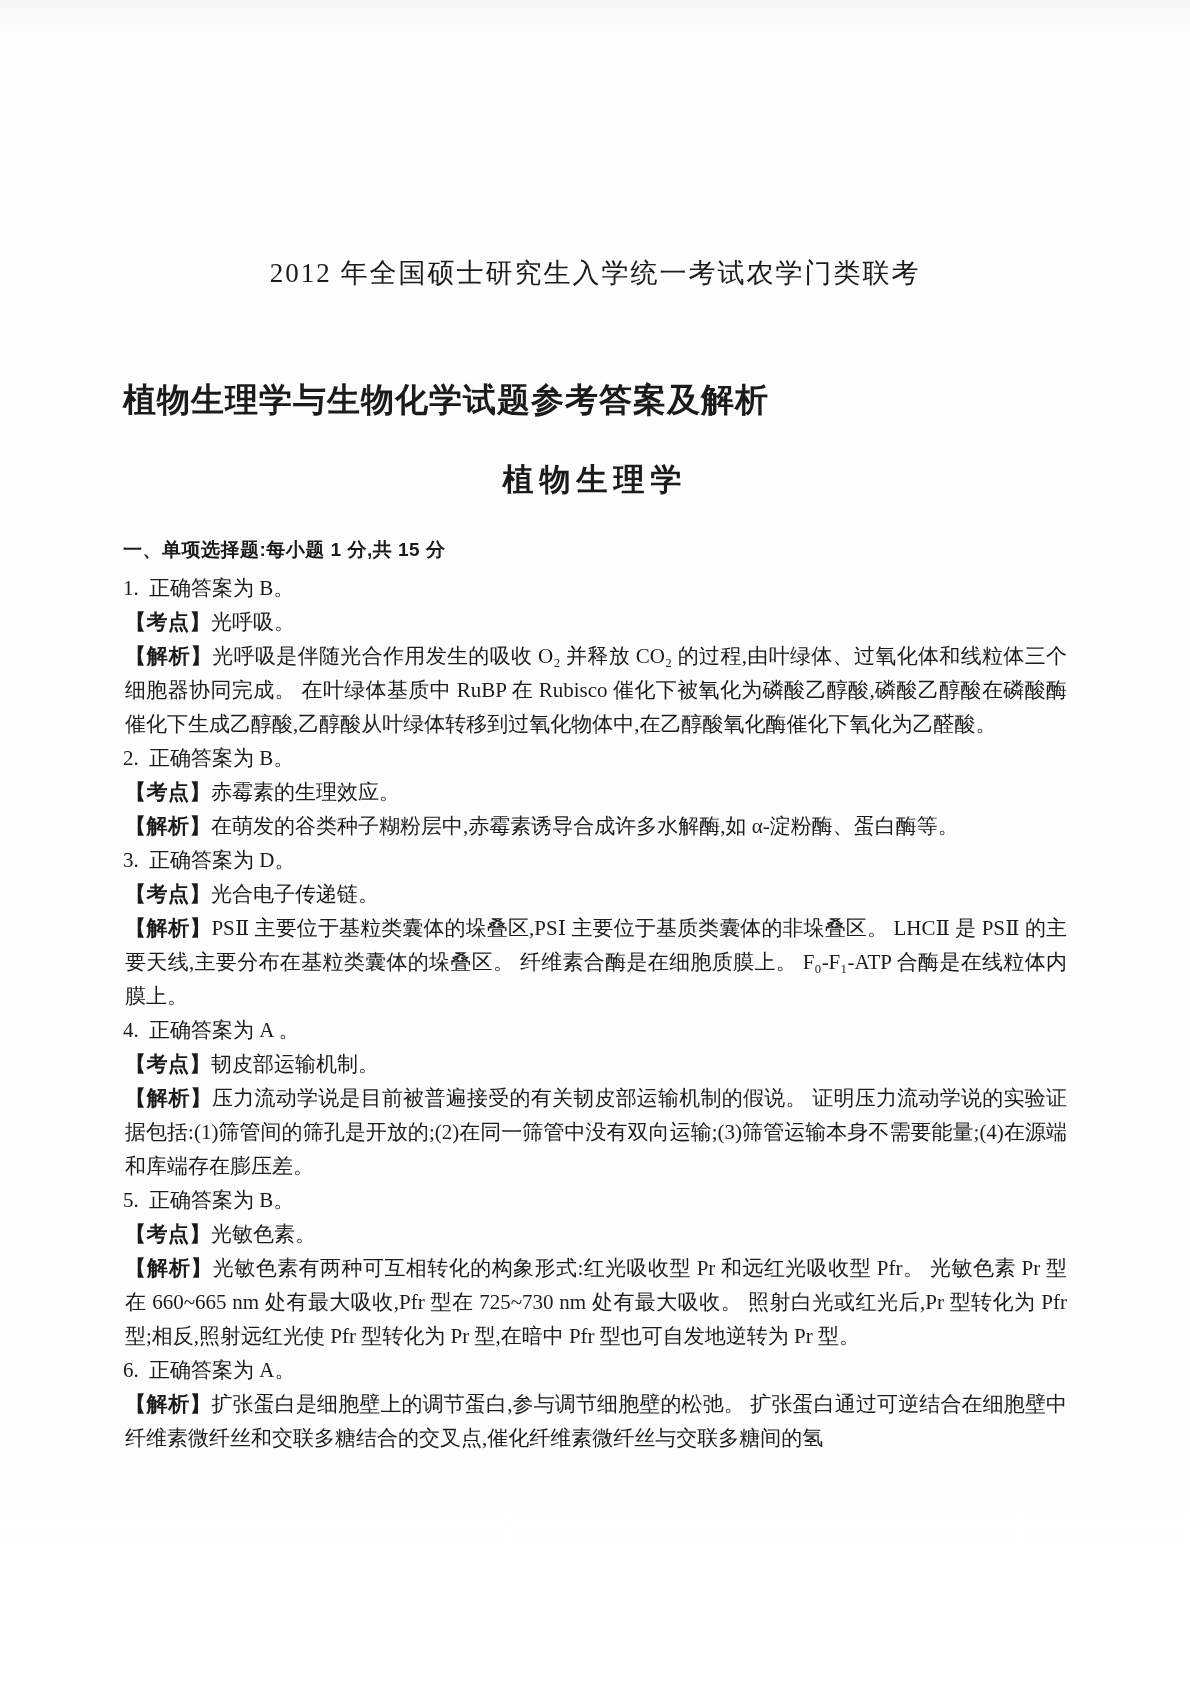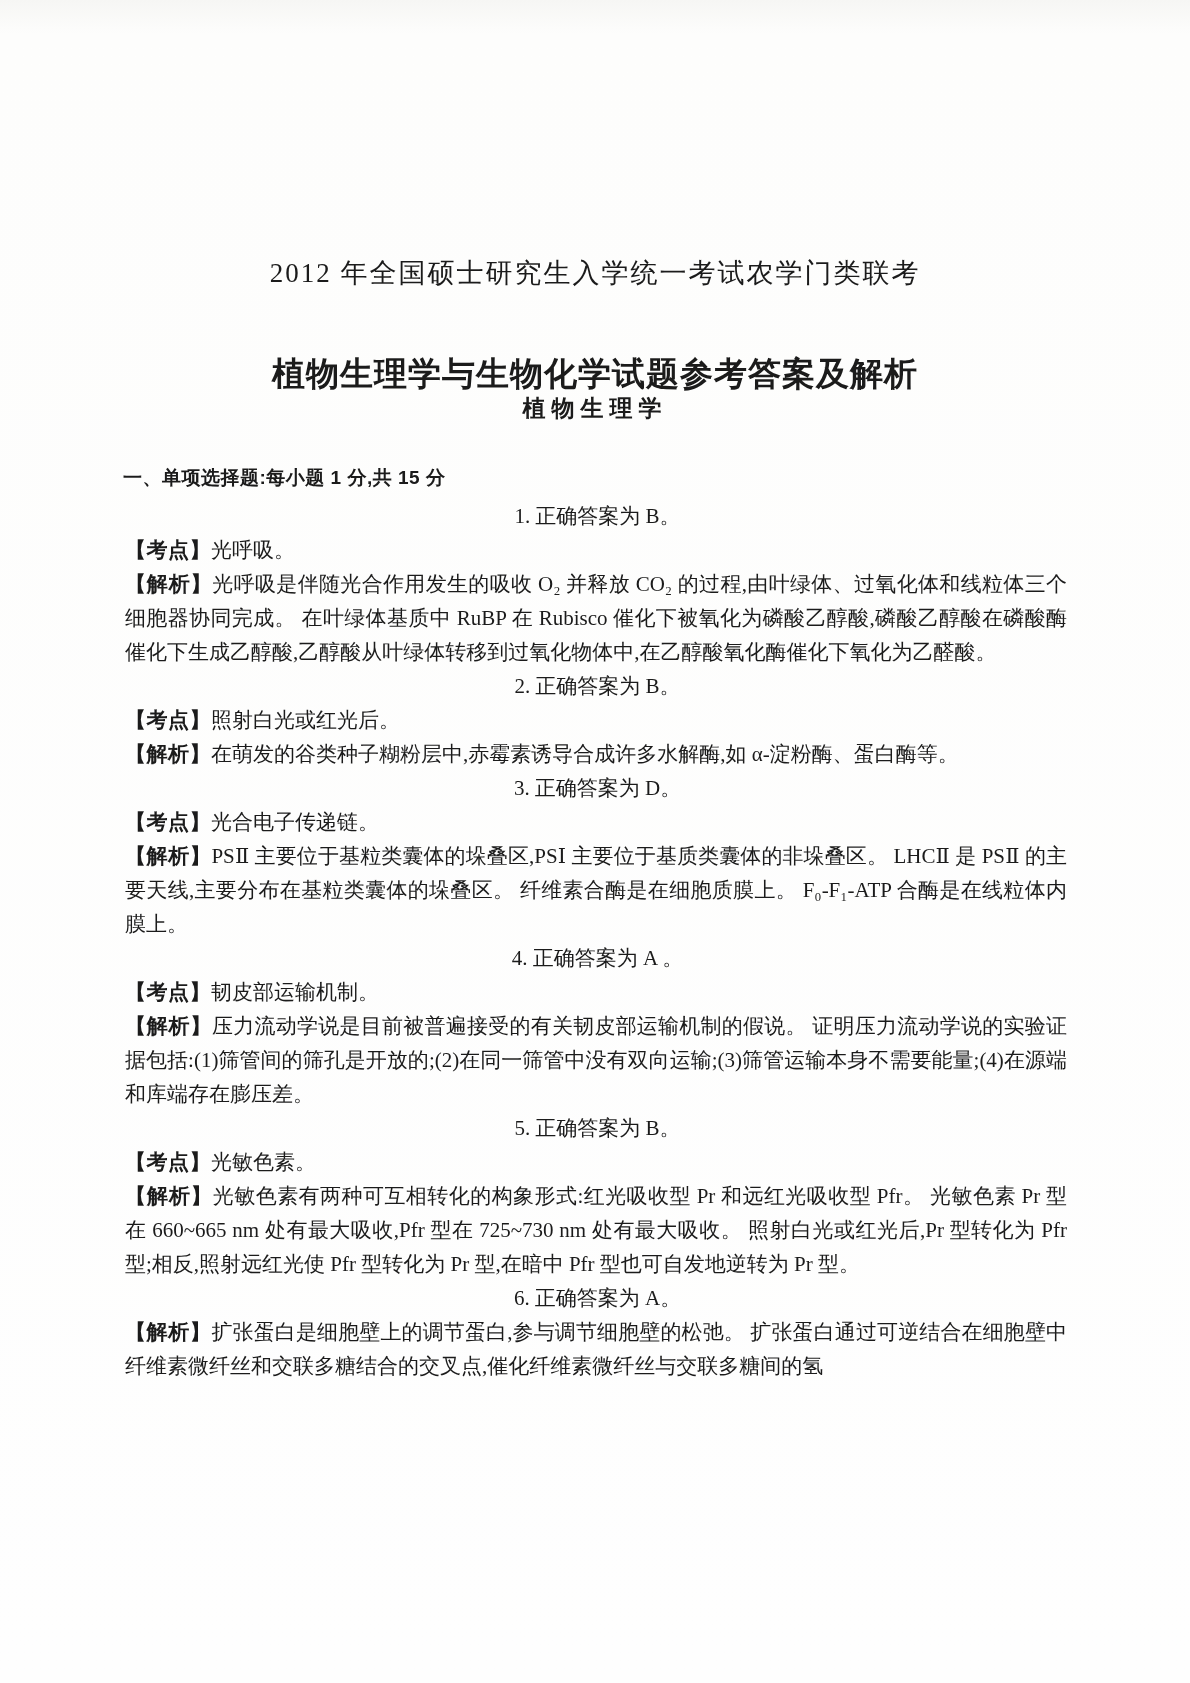--- a/index.html
+++ b/index.html
@@ -25,51 +25,51 @@
   }
   .header-title {
     text-align: center;
     font-size: 27px;
     line-height: 30px;
     letter-spacing: 2px;
     font-weight: normal;
     white-space: nowrap;
   }
   .main-title {
-    margin-top: 66px;
-    text-align: center;
+    margin-top: 92px;
     font-size: 33px;
     line-height: 40px;
     font-weight: bold;
     letter-spacing: 1px;
     white-space: nowrap;
   }
   .subject-title {
+    margin-top: 46px;
     text-align: center;
     font-family: "Liberation Sans", "DejaVu Sans", sans-serif;
-    font-size: 23px;
+    font-size: 31px;
     line-height: 28px;
     font-weight: bold;
     letter-spacing: 6px;
   }
   .section-heading {
     margin-top: 42px;
     font-family: "Liberation Sans", "DejaVu Sans", sans-serif;
     font-size: 19px;
     line-height: 28px;
     font-weight: bold;
     letter-spacing: 0.5px;
   }
   .items {
     margin-top: 7px;
     font-size: 21px;
     line-height: 34px;
   }
   .answer-line {
-    text-align: center;
+    text-align: left;
   }
   .item-num {
     display: inline-block;
     min-width: 26px;
   }
   .kaodian, .jiexi {
     margin-left: 2px;
     text-align: justify;
   }
   .blabel {
@@ -92,21 +92,21 @@
     <div class="items">
 
       <div class="item">
         <div class="answer-line"><span class="item-num">1.</span><span>正确答案为 B。</span></div>
         <div class="kaodian"><span class="blabel">【考点】</span><span>光呼吸。</span></div>
         <div class="jiexi"><span class="blabel">【解析】</span><span>光呼吸是伴随光合作用发生的吸收 O₂ 并释放 CO₂ 的过程,由叶绿体、过氧化体和线粒体三个细胞器协同完成。 在叶绿体基质中 RuBP 在 Rubisco 催化下被氧化为磷酸乙醇酸,磷酸乙醇酸在磷酸酶催化下生成乙醇酸,乙醇酸从叶绿体转移到过氧化物体中,在乙醇酸氧化酶催化下氧化为乙醛酸。</span></div>
       </div>
 
       <div class="item">
         <div class="answer-line"><span class="item-num">2.</span><span>正确答案为 B。</span></div>
-        <div class="kaodian"><span class="blabel">【考点】</span><span>照射白光或红光后。</span></div>
+        <div class="kaodian"><span class="blabel">【考点】</span><span>赤霉素的生理效应。</span></div>
         <div class="jiexi"><span class="blabel">【解析】</span><span>在萌发的谷类种子糊粉层中,赤霉素诱导合成许多水解酶,如 α-淀粉酶、蛋白酶等。</span></div>
       </div>
 
       <div class="item">
         <div class="answer-line"><span class="item-num">3.</span><span>正确答案为 D。</span></div>
         <div class="kaodian"><span class="blabel">【考点】</span><span>光合电子传递链。</span></div>
         <div class="jiexi"><span class="blabel">【解析】</span><span>PSⅡ 主要位于基粒类囊体的垛叠区,PSⅠ 主要位于基质类囊体的非垛叠区。 LHCⅡ 是 PSⅡ 的主要天线,主要分布在基粒类囊体的垛叠区。 纤维素合酶是在细胞质膜上。 F₀-F₁-ATP 合酶是在线粒体内膜上。</span></div>
       </div>
 
       <div class="item">

